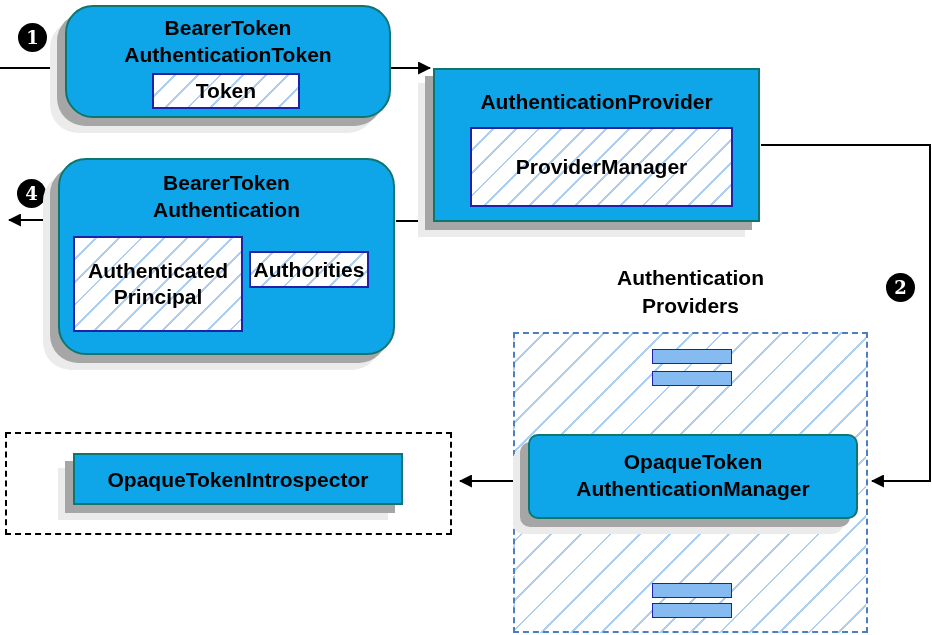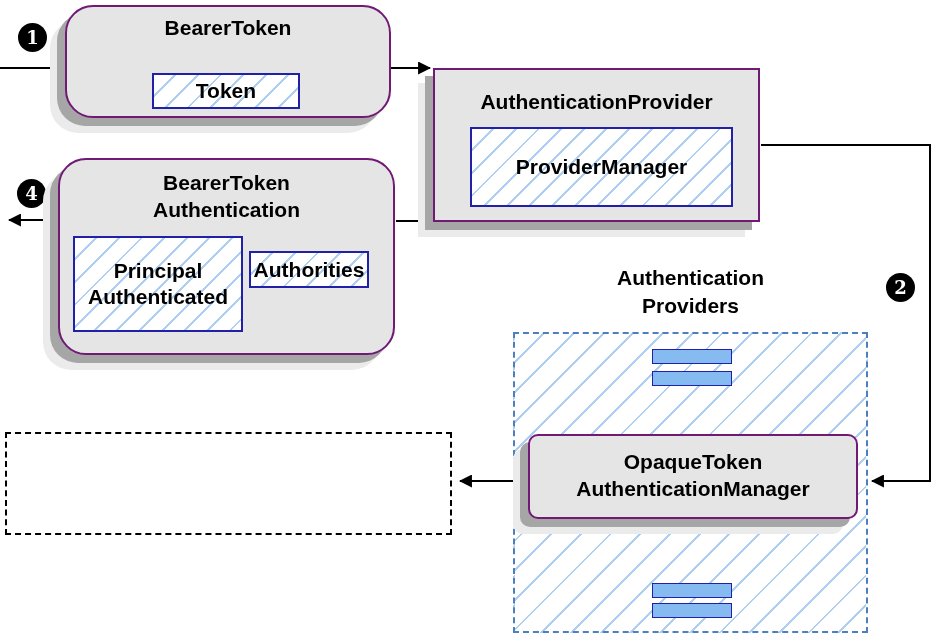--- a/index.html
+++ b/index.html
@@ -12,22 +12,22 @@
     height: 635px;
     background: #ffffff;
     overflow: hidden;
     font-weight: bold;
     color: #000;
   }
 
   
   .node {
     position: absolute;
-    background: #e5e5e5;
-    border: 2px solid #701a75;
+    background: #0ea5e9;
+    border: 2px solid #0f766e;
     box-shadow: -8px 8px 0 #a6a6a6, -15px 15px 0 #ebebeb;
   }
   .rounded { border-radius: 28px; }
 
   .node-title {
     text-align: center;
     font-size: 21px;
     line-height: 27px;
     font-weight: bold;
   }
@@ -131,20 +131,21 @@
   <div class="badge" style="left:23px; top:466px;">
     <span>3</span>
   </div>
   <div class="badge" style="left:17px; top:179px;">
     <span>4</span>
   </div>
 
   <div class="node rounded" style="left:65px; top:5px; width:326px; height:113px;">
     <div class="node-title" style="padding-top:7px;">
       <div>BearerToken</div>
+      <div>AuthenticationToken</div>
     </div>
     <div class="hatch-box" style="left:85px; top:66px; width:148px; height:36px;">
       <span>Token</span>
     </div>
   </div>
 
   <div class="node" style="left:433px; top:68px; width:327px; height:154px;">
     <div class="node-title" style="padding-top:18px;">
       <div>AuthenticationProvider</div>
     </div>
@@ -153,22 +154,22 @@
     </div>
   </div>
 
   <div class="node rounded" style="left:58px; top:158px; width:337px; height:197px;">
     <div class="node-title" style="padding-top:9px;">
       <div>BearerToken</div>
       <div>Authentication</div>
     </div>
     <div class="hatch-box" style="left:13px; top:76px; width:170px; height:96px;">
       <div>
+        <div>Authenticated</div>
         <div>Principal</div>
-        <div>Authenticated</div>
       </div>
     </div>
     <div class="hatch-box" style="left:189px; top:91px; width:120px; height:37px;">
       <span>Authorities</span>
     </div>
   </div>
 
   <div class="float-label" style="left:513px; top:264px; width:355px;">
     <div>Authentication</div>
     <div>Providers</div>
@@ -184,14 +185,19 @@
       <div>OpaqueToken</div>
       <div>AuthenticationManager</div>
     </div>
   </div>
 
   <div class="collection-bar" style="left:652px; top:583px;"></div>
   <div class="collection-bar" style="left:652px; top:603px;"></div>
 
   <div class="introspector-area"></div>
 
+  <div class="node" style="left:73px; top:453px; width:330px; height:52px;">
+    <div class="node-title" style="padding-top:11px;">
+      <div>OpaqueTokenIntrospector</div>
+    </div>
+  </div>
 
 </div>
 
 </body></html>

